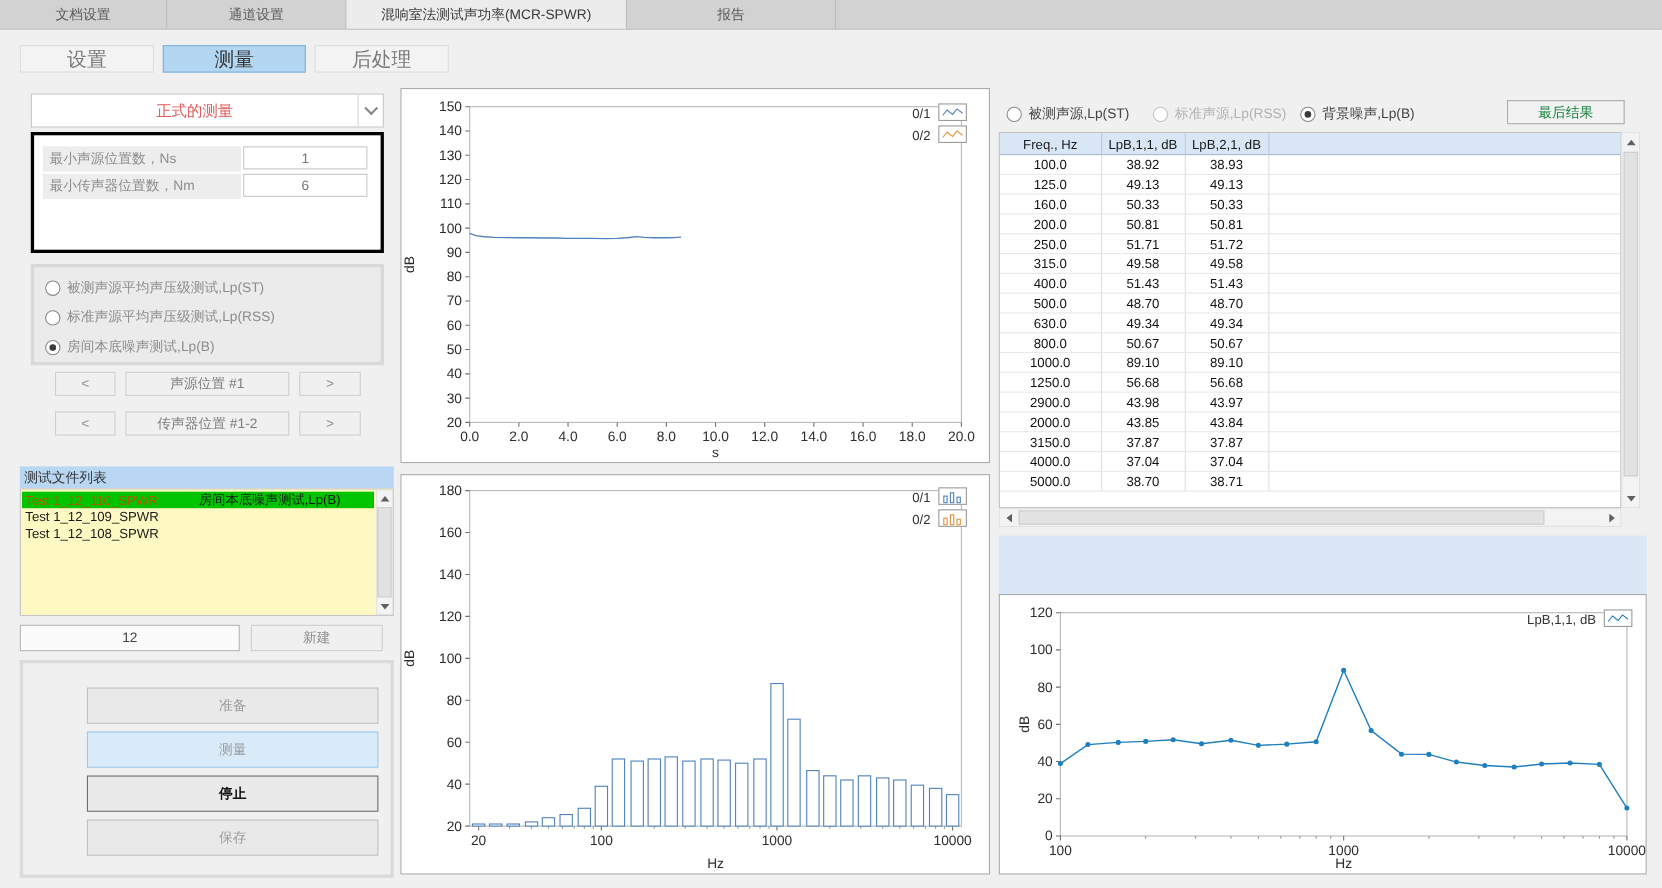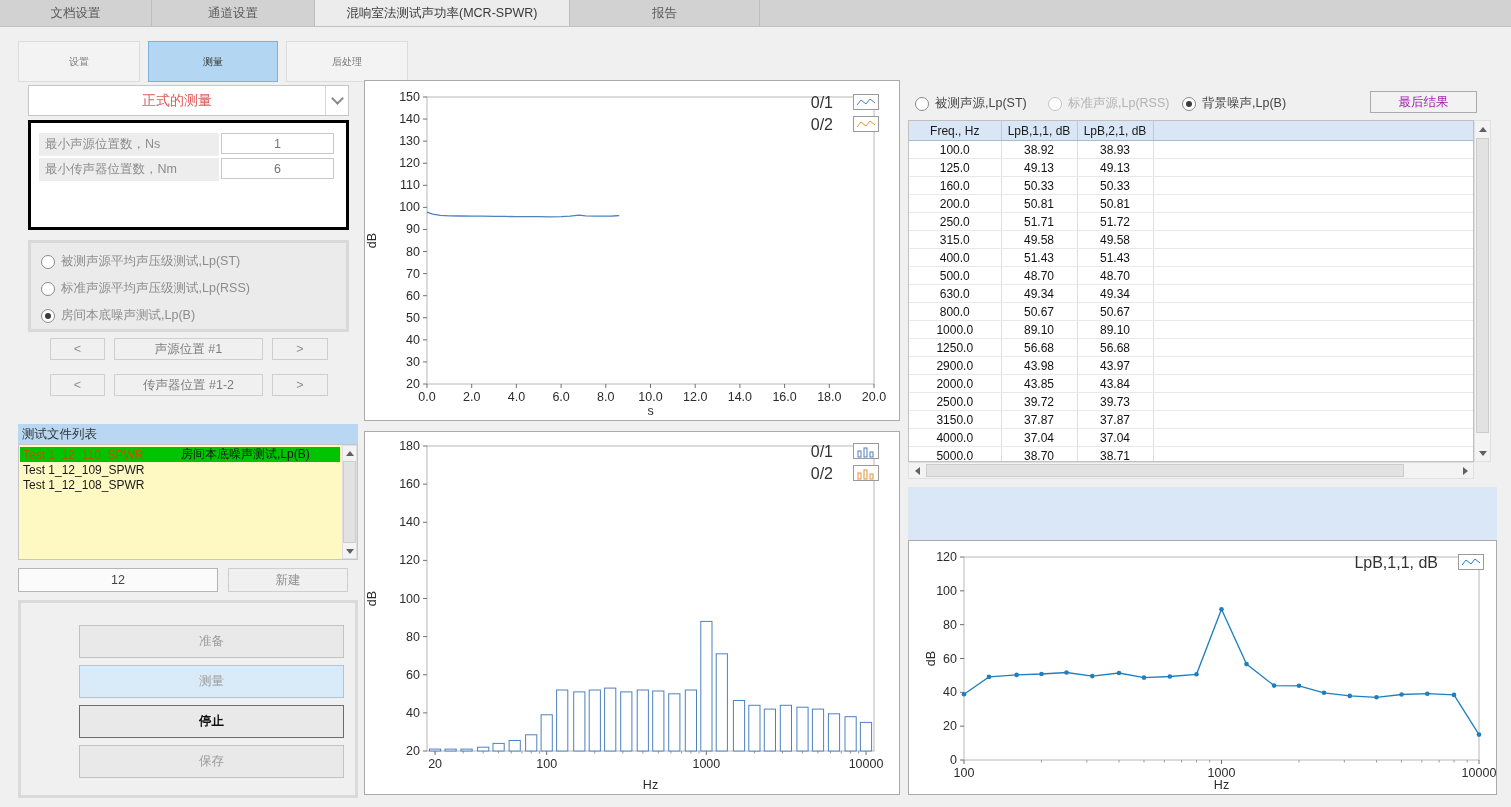--- a/index.html
+++ b/index.html
@@ -4,21 +4,21 @@
 <style>
   html,body{margin:0;padding:0;background:#f0f0f0}
   .screen{position:relative;width:1511px;height:807px;background:#f0f0f0;font-family:"Liberation Sans",sans-serif;overflow:hidden}
 
   
   .toptabs{position:absolute;left:0;top:0;width:1511px;height:26px;background:#d2d2d2;border-bottom:1px solid #c2c2c2;display:flex}
   .toptab{height:26px;display:flex;align-items:center;justify-content:center;font-size:12.5px;color:#5a5a5a;border-right:1px solid #bdbdbd;box-sizing:border-box;cursor:default}
   .toptab.active{background:#ececec;color:#3a3a3a}
 
   
-  .subtab{position:absolute;height:41px;display:flex;align-items:center;justify-content:center;font-size:10px;color:#7a7a7a;background:#f3f3f3;border:1px solid #dcdcdc;box-sizing:border-box}
+  .subtab{position:absolute;height:25px;display:flex;align-items:center;justify-content:center;font-size:18px;color:#7a7a7a;background:#f3f3f3;border:1px solid #dcdcdc;box-sizing:border-box}
   .subtab.active{background:var(--highlight-blue,#b3d7f2);border-color:#7fb0dd;color:#333}
 
   
   .groupbox{position:absolute;box-sizing:border-box;border:3px solid #000000;background:#fff}
   .btn{position:absolute;box-sizing:border-box;display:flex;align-items:center;justify-content:center;background:#f0f0f0;border:1px solid #cfcfcf;color:#8f8f8f;font-size:12.5px}
   .combo{position:absolute;box-sizing:border-box;background:#fff;border:1px solid #c6c6c6;display:flex;align-items:center}
   .combo .cval{flex:1;text-align:center;font-size:14px;color:var(--alert-red,#e25b5b)}
   .combo .carrow{width:22px;align-self:stretch;border-left:1px solid #d8d8d8;display:flex;align-items:center;justify-content:center}
   .chev{display:inline-block;width:7px;height:7px;border-right:2px solid #8a8a8a;border-bottom:2px solid #8a8a8a;transform:rotate(45deg);margin-top:-4px}
 
@@ -60,21 +60,21 @@
   .sthumb{position:absolute;background:#e2e2e2;border:1px solid #cdcdcd;box-sizing:border-box}
   .tri{width:0;height:0;display:inline-block}
   .tri-up{border-left:4px solid transparent;border-right:4px solid transparent;border-bottom:5px solid #606060}
   .tri-down{border-left:4px solid transparent;border-right:4px solid transparent;border-top:5px solid #606060}
   .tri-left{border-top:4px solid transparent;border-bottom:4px solid transparent;border-right:5px solid #606060}
   .tri-right{border-top:4px solid transparent;border-bottom:4px solid transparent;border-left:5px solid #606060}
 
   
   .chartpanel{position:absolute;box-sizing:border-box;background:#fff;border:1px solid #ababab}
   .chart-legend{position:absolute;display:flex;flex-direction:column;gap:4px;align-items:flex-end}
-  .lrow{display:flex;align-items:flex-start;gap:20px;font-size:16px;color:#333}
+  .lrow{display:flex;align-items:flex-end;gap:7px;font-size:12px;color:#333}
   .licon{background:#fff;border:1px solid #9a9a9a;width:26px;height:16px;display:inline-flex;align-items:center;justify-content:center;box-sizing:border-box}
 
   .bluefill{position:absolute;background:#d9e7f6}
 </style>
 </head>
 <body>
 
 <div class="screen">
 
   <div class="toptabs">
@@ -359,21 +359,21 @@
     <span>被测声源,Lp(ST)</span>
   </label>
   <label class="radio disabled" style="left:1048px;top:95px">
     <span class="rdot"></span>
     <span>标准声源,Lp(RSS)</span>
   </label>
   <label class="radio" style="left:1182px;top:95px">
     <span class="rdot checked"></span>
     <span>背景噪声,Lp(B)</span>
   </label>
-  <div class="btn" style="left:1370px;top:91px;width:107px;height:22px;background:#f2f2f2;border-color:#ababab;color:#a21caf">最后结果</div>
+  <div class="btn" style="left:1370px;top:91px;width:107px;height:22px;background:#f2f2f2;border-color:#ababab;color:#15803d">最后结果</div>
 
   <div class="tablewrap" style="left:908px;top:120px;width:462px;height:360px;border:none;background:transparent">
     <div style="position:absolute;left:0;top:0;width:566px;height:342px;background:#fff;border:1px solid #c0c0c0;box-sizing:border-box;overflow:hidden">
       <table class="rtable">
         <colgroup>
             <col style="width:92px">
             <col style="width:76px">
             <col style="width:76px">
             <col>
           </colgroup>
@@ -461,26 +461,20 @@
             <tr>
               <td>2900.0</td>
               <td>43.98</td>
               <td>43.97</td>
               <td class="fill"></td>
             </tr>
             <tr>
               <td>2000.0</td>
               <td>43.85</td>
               <td>43.84</td>
-              <td class="fill"></td>
-            </tr>
-            <tr>
-              <td>2500.0</td>
-              <td>39.72</td>
-              <td>39.73</td>
               <td class="fill"></td>
             </tr>
             <tr>
               <td>3150.0</td>
               <td>37.87</td>
               <td>37.87</td>
               <td class="fill"></td>
             </tr>
             <tr>
               <td>4000.0</td>

